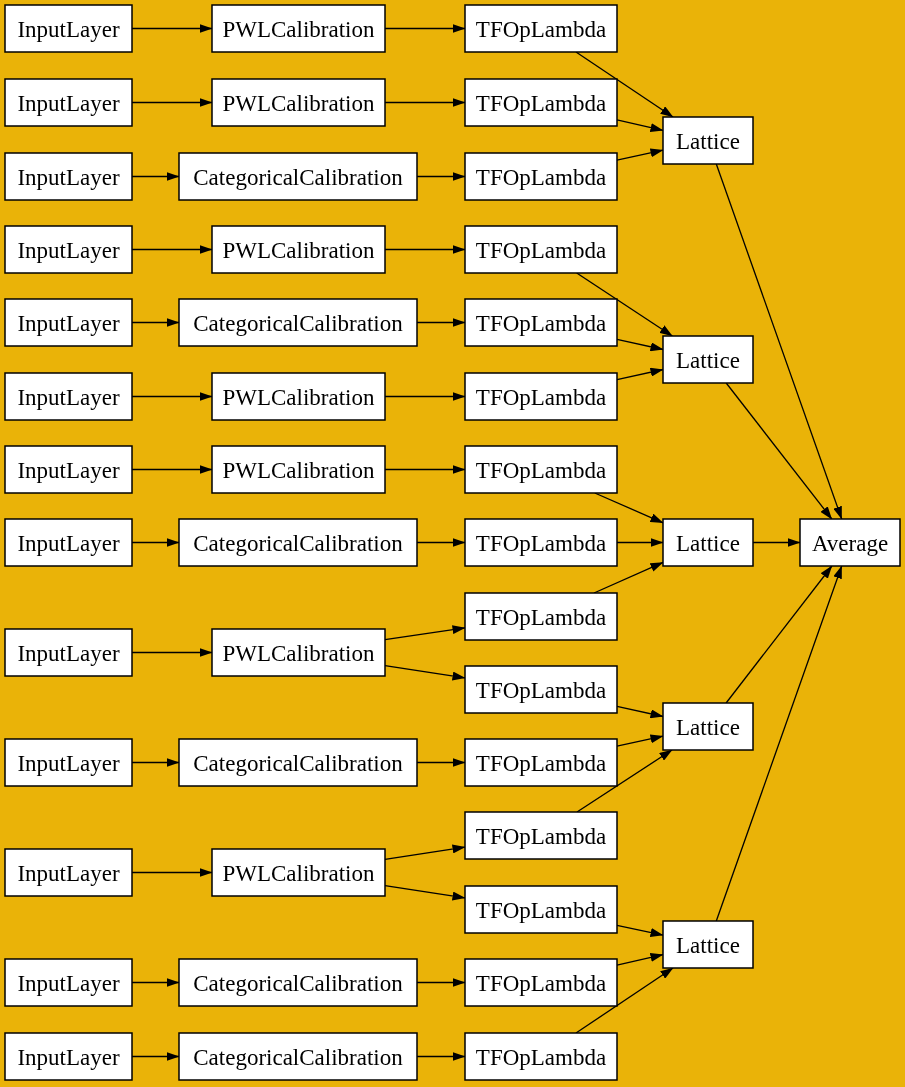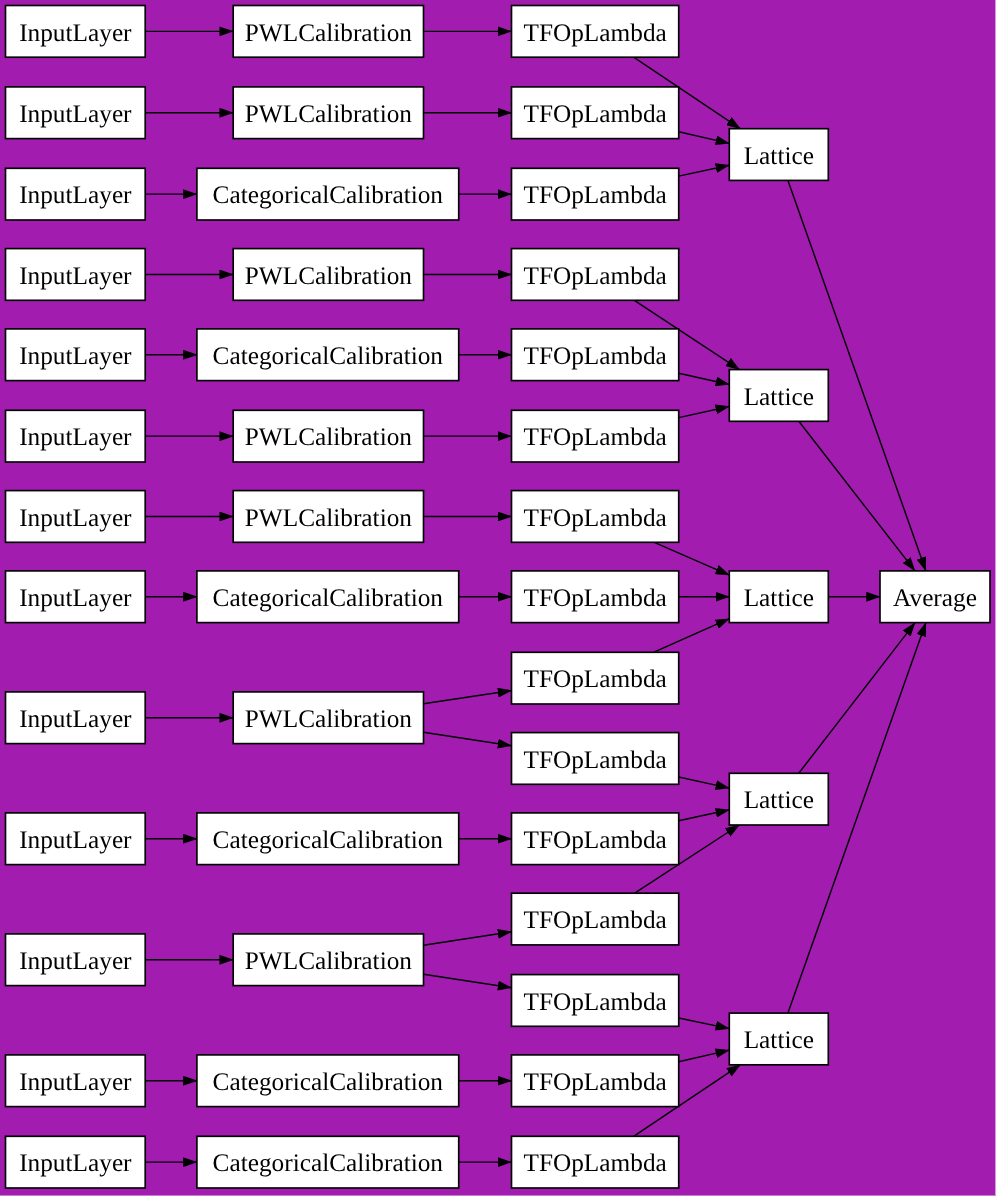--- a/index.html
+++ b/index.html
@@ -5,21 +5,21 @@
   html, body {
     margin: 0;
     padding: 0;
     background: #ffffff;
     font-family: "Liberation Serif", "DejaVu Serif", serif;
   }
   .diagram-wrap {
     position: relative;
     width: 905px;
     height: 1087px;
-    background: #a21caf;
+    background: #eab308;
     overflow: hidden;
   }
   svg text {
     font-family: "Liberation Serif", "DejaVu Serif", serif;
     user-select: none;
   }
 </style>
 </head>
 <body>
 

